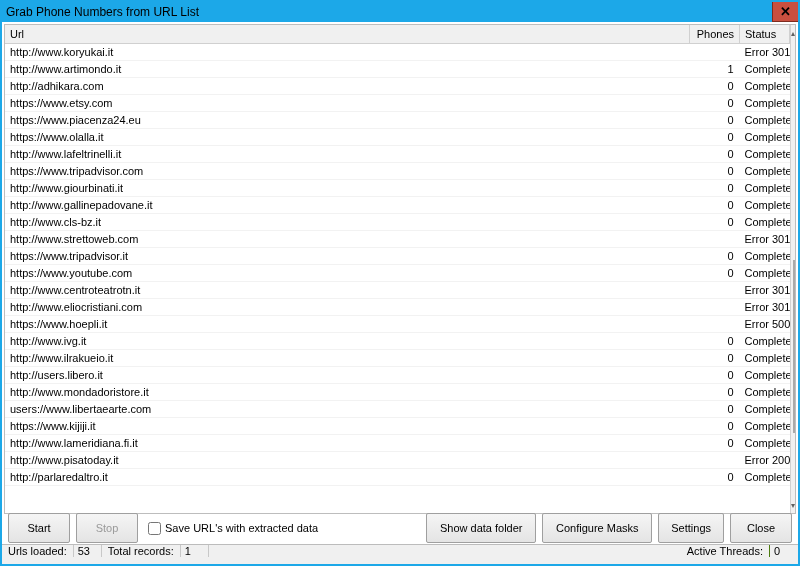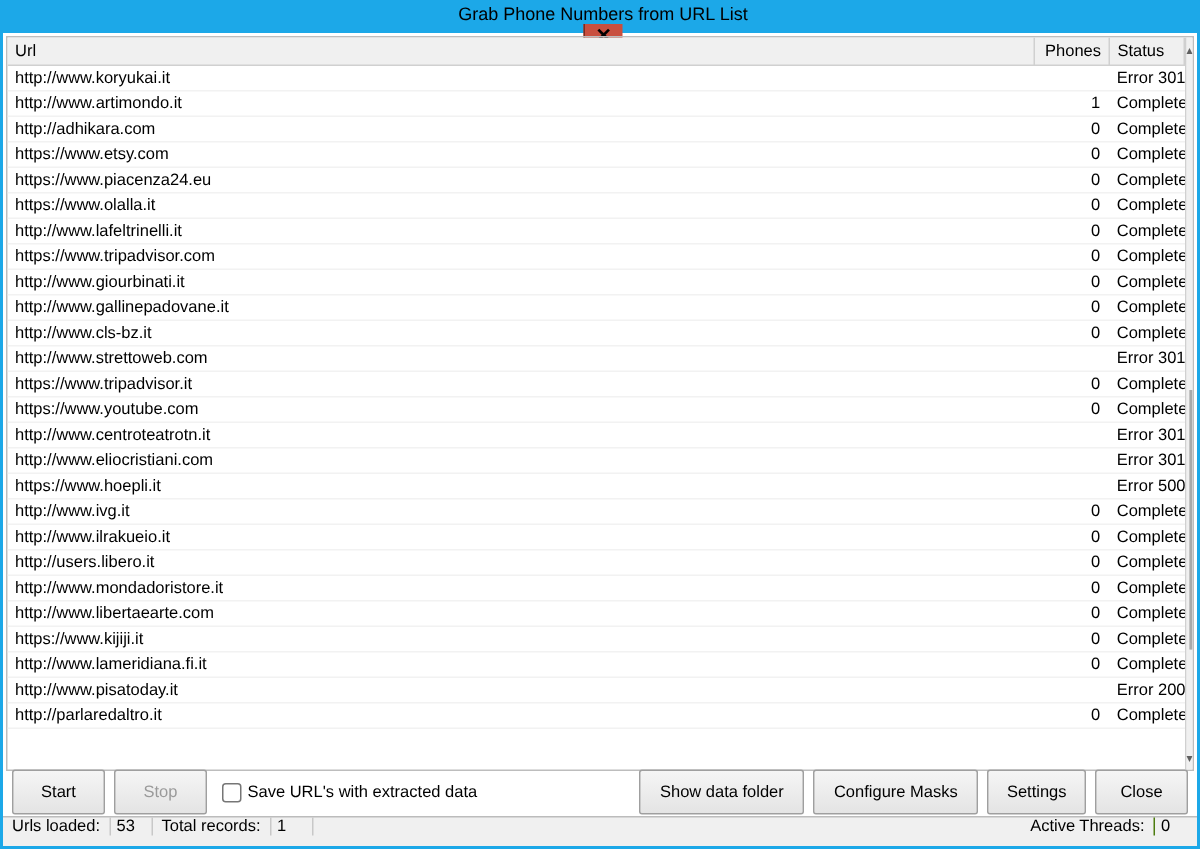--- a/index.html
+++ b/index.html
@@ -17,21 +17,20 @@
     background: #fff;
   }
   .titlebar {
     height: 20px;
     background: #1ca8e8;
     display: flex; align-items: center;
     justify-content: space-between;
     color: #000;
     font-size: 12px;
     padding-left: 4px;
-    flex-direction: column;
   }
   .titlebar .title { font-weight: normal; }
   .titlebar .close {
     width: 26px; height: 20px;
     background: #c94f3f;
     border: 1px solid #7d2b1f;
     border-top: none; border-right: none;
     display: flex; align-items: center; justify-content: center;
     color: #000; font-weight: bold;
     font-size: 13px;
@@ -286,21 +285,21 @@
                 <td>http://users.libero.it</td>
                 <td class="phones">0</td>
                 <td class="status">Complete</td>
               </tr>
               <tr>
                 <td>http://www.mondadoristore.it</td>
                 <td class="phones">0</td>
                 <td class="status">Complete</td>
               </tr>
               <tr>
-                <td>http://www.libertaearte.com</td>
+                <td>users://www.libertaearte.com</td>
                 <td class="phones">0</td>
                 <td class="status">Complete</td>
               </tr>
               <tr>
                 <td>https://www.kijiji.it</td>
                 <td class="phones">0</td>
                 <td class="status">Complete</td>
               </tr>
               <tr>
                 <td>http://www.lameridiana.fi.it</td>

